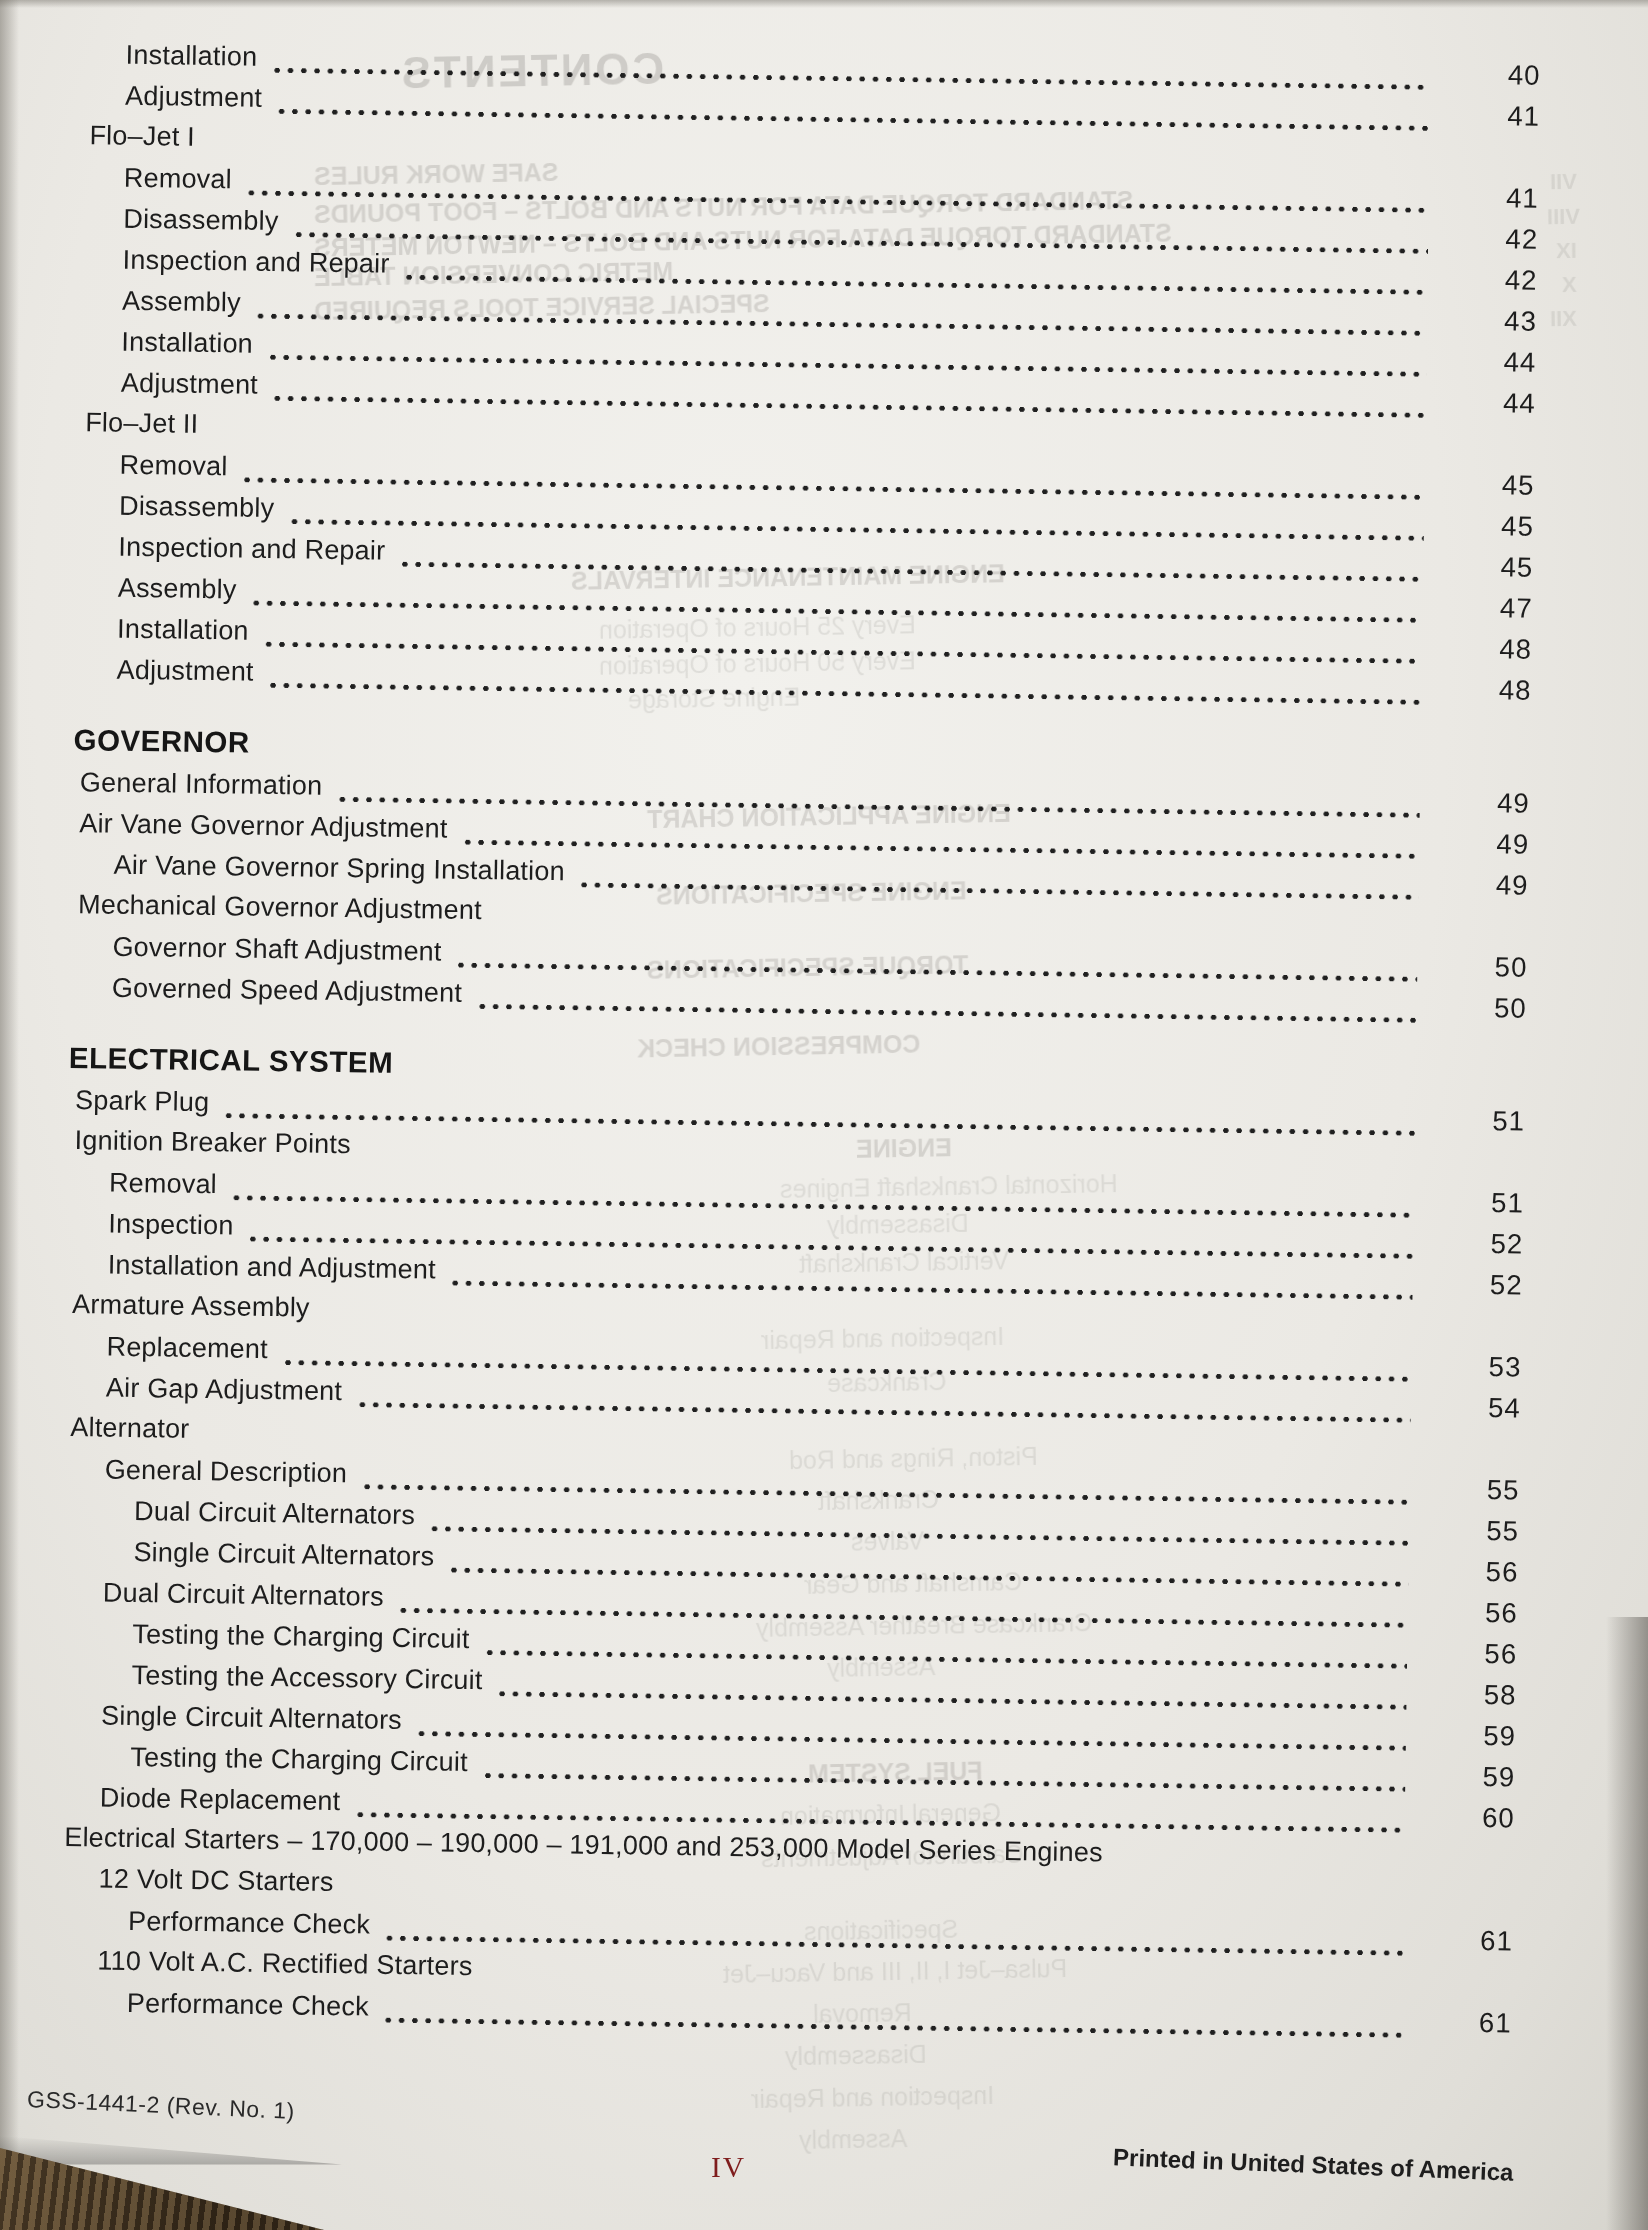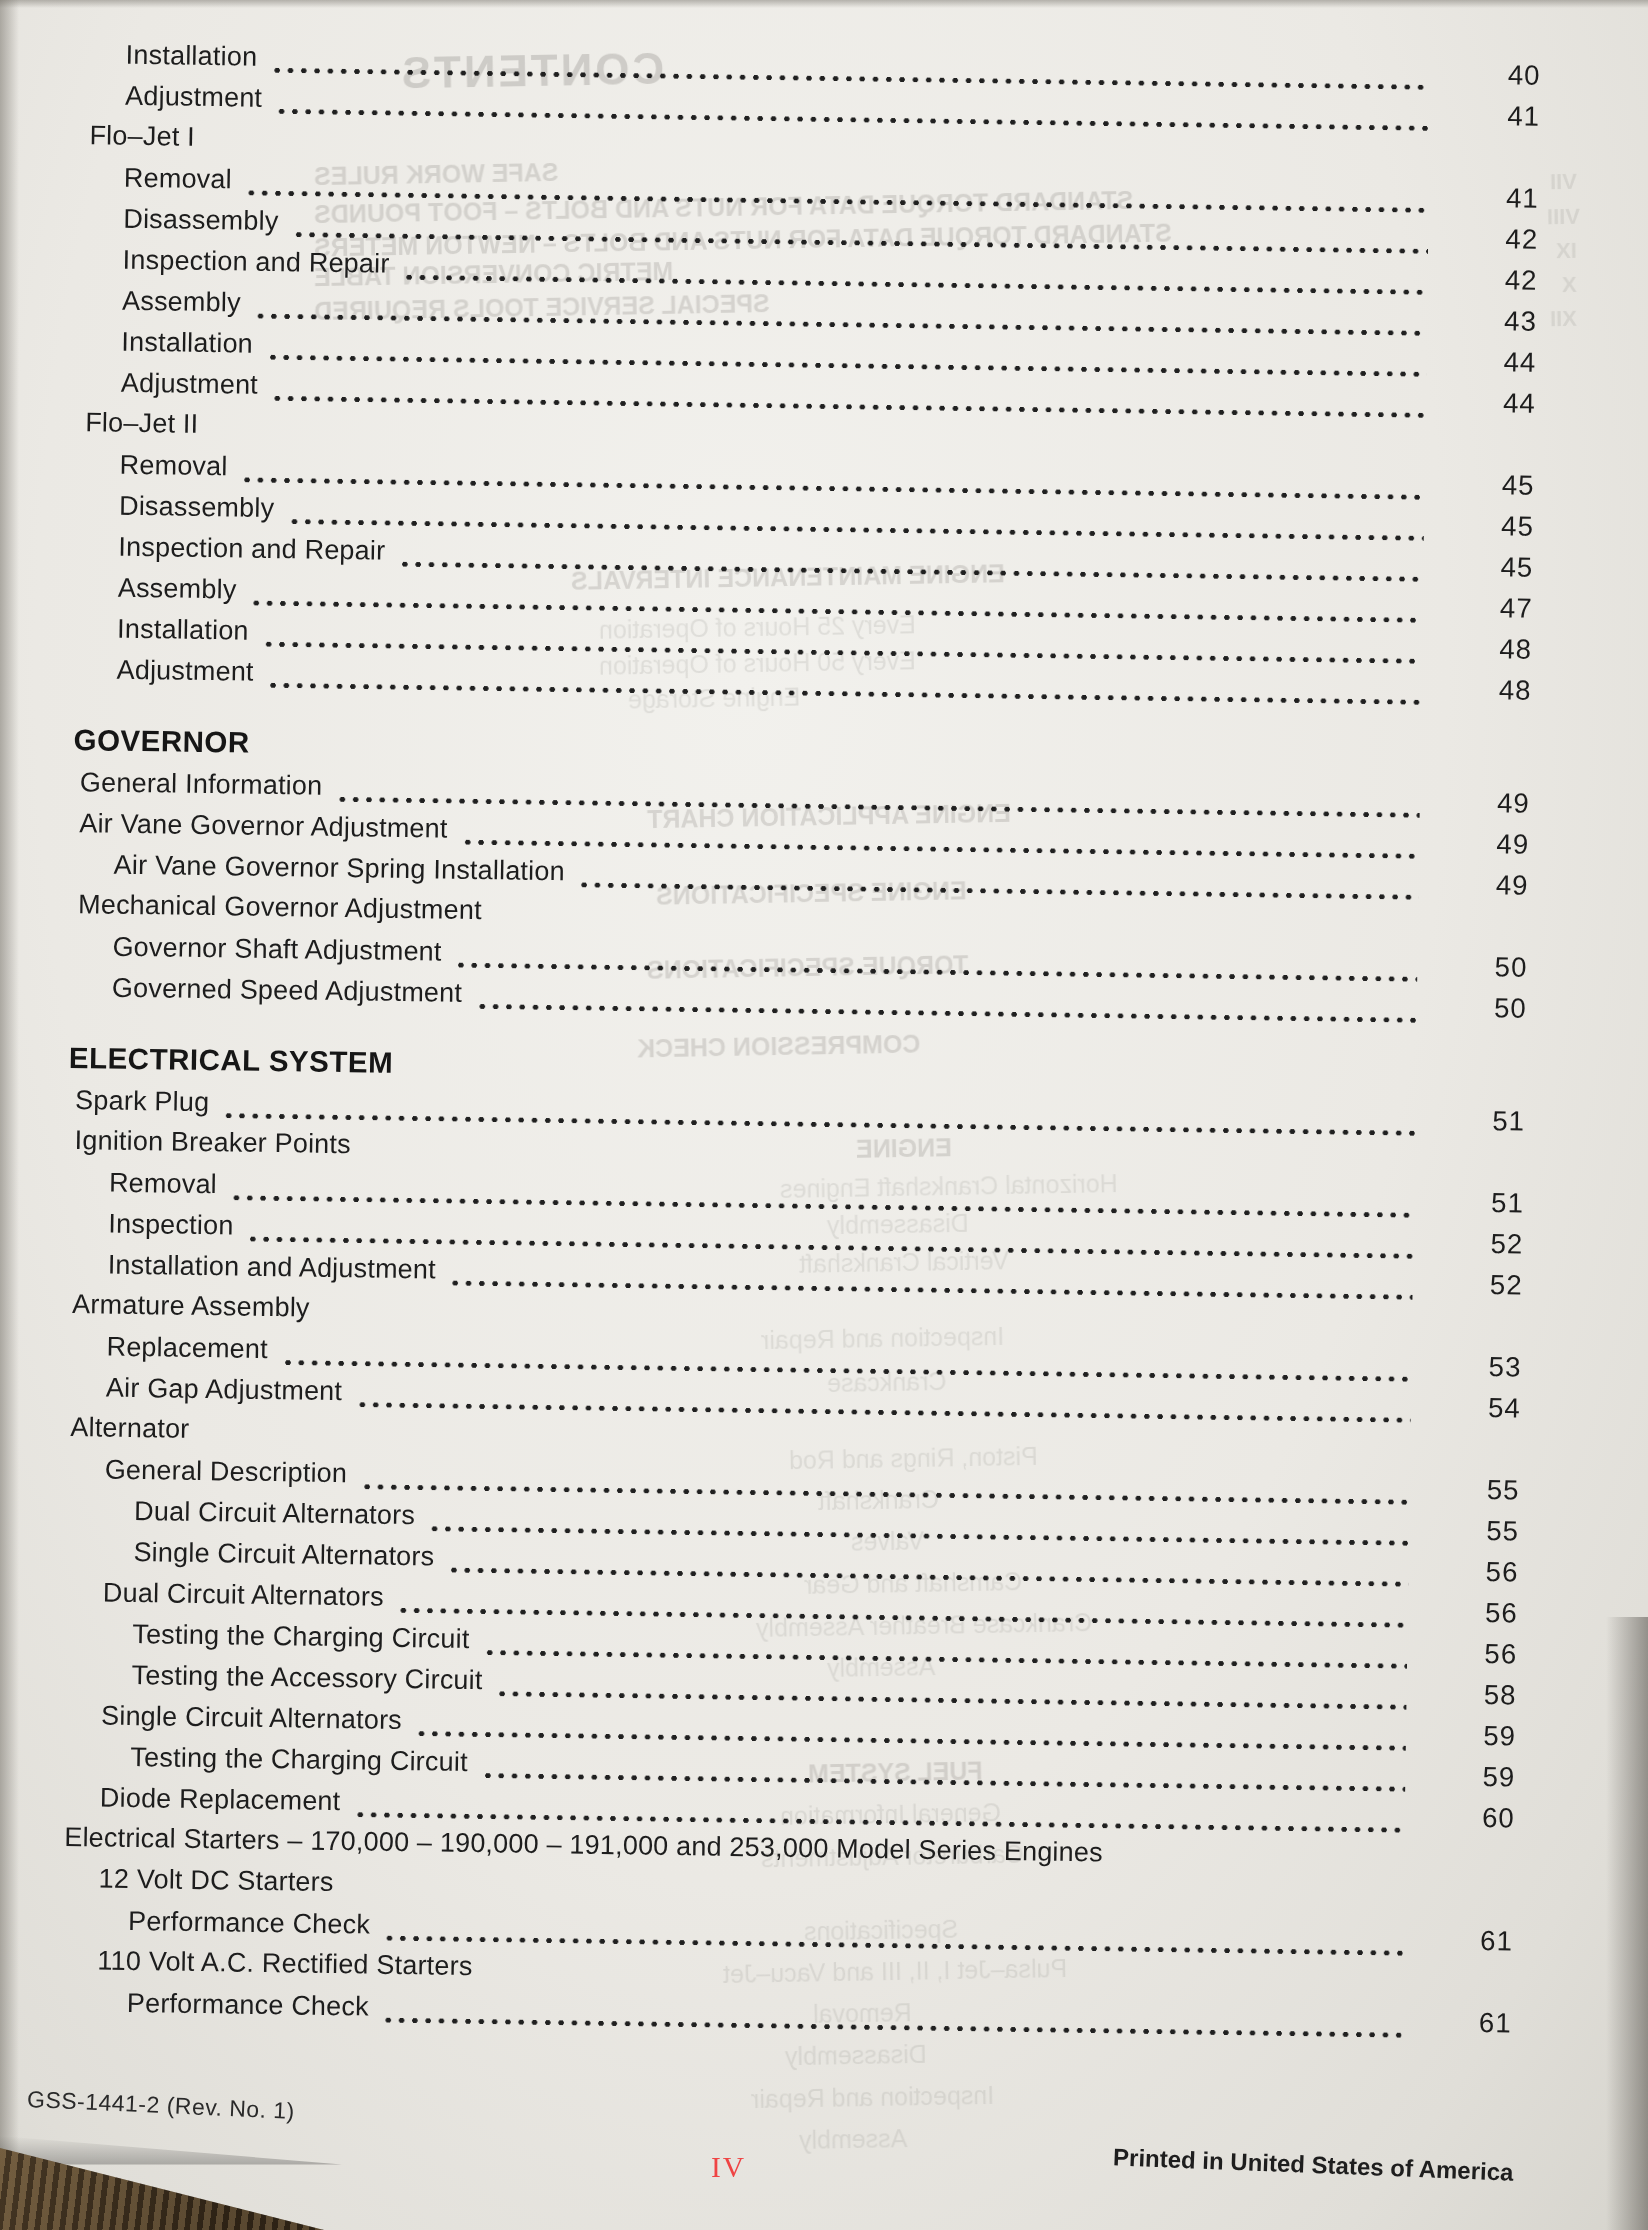--- a/index.html
+++ b/index.html
@@ -40,21 +40,21 @@
     background-size:13.3px 6.7px;background-repeat:repeat-x;background-position:0 center;}
   .row .pg{min-width:70px;text-align:right;font-size:27.6px;letter-spacing:1px;}
   .row.nodots .dots{background:none;}
   .lv1{margin-left:91px;}
   .lv2{margin-left:126px;}
   .lv3{margin-left:156px;}
 
   
   .footer-doc{position:absolute;left:27px;top:2092px;font-size:23px;color:#2a2a2a;
     transform:rotate(2.6deg);letter-spacing:0.5px;}
-  .footer-page{position:absolute;left:711px;top:2151px;font-size:29.5px;color:#ef4444;
+  .footer-page{position:absolute;left:711px;top:2151px;font-size:29.5px;color:#7f1d1d;
     font-family:"Liberation Serif",serif;letter-spacing:1.9px;}
   .footer-printed{position:absolute;left:1113px;top:2151px;font-size:24px;color:#1e1e1e;
     font-weight:bold;transform:rotate(2.2deg);}
 
   
   .ghost{position:absolute;transform:scaleX(-1) rotate(1deg);
     color:rgba(105,102,96,.20);font-weight:bold;white-space:nowrap;
     filter:blur(0.6px);font-size:25px;}
   .ghost.big{font-size:44px;letter-spacing:2.9px;color:rgba(105,102,96,.24);}
   .ghost.dim{color:rgba(115,112,106,.15);}

